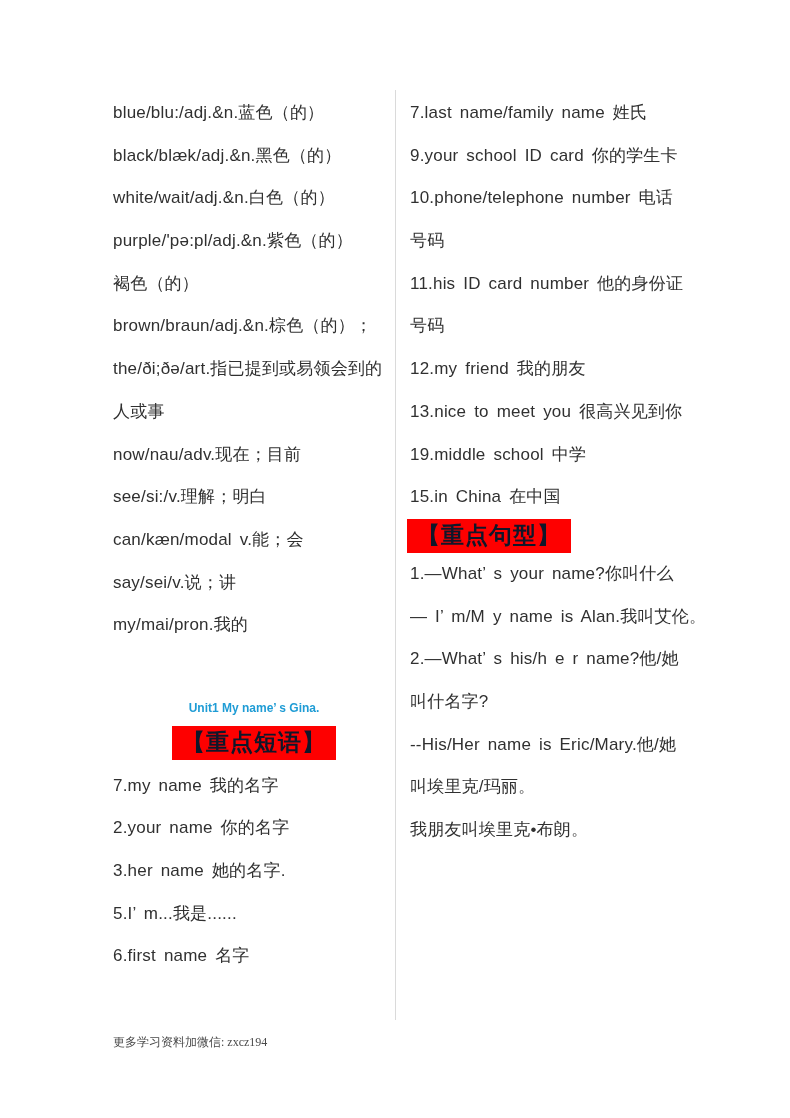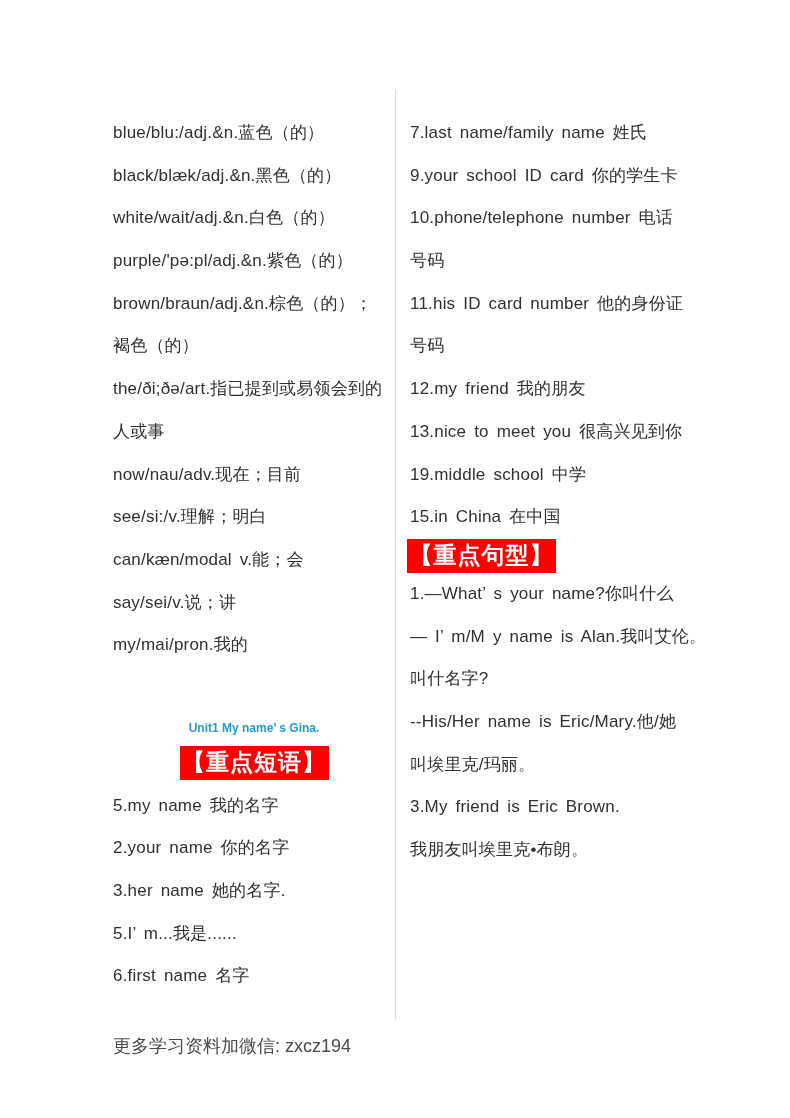--- a/index.html
+++ b/index.html
@@ -18,21 +18,21 @@
   .divider {
     position: absolute;
     left: 395px;
     top: 90px;
     width: 1px;
     height: 930px;
     background: var(--divider, #dadada);
   }
   .col {
     position: absolute;
-    top: 112px;
+    top: 92px;
   }
   .col-left  { left: 113px; width: 282px; }
   .col-right { left: 410px; width: 284px; }
   .line {
     height: 42.7px;
     line-height: 42.7px;
     font-size: 17px;
     color: var(--text, #303030);
     white-space: nowrap;
     word-spacing: 3px;
@@ -43,76 +43,76 @@
   .unit-title {
     height: 36px;
     line-height: 36px;
     text-align: center;
     font-size: 12px;
     font-weight: 700;
     color: var(--title_blue, #1f9cd5);
     white-space: nowrap;
   }
   .banner {
-    width: 149px;
+    width: 164px;
     height: 34px;
     line-height: 34px;
     margin: 0 auto;
     background: var(--banner_red, #fe0000);
-    color: #ffffff;
+    color: #0f172a;
     text-align: center;
     font-size: 23px;
     font-weight: 700;
     letter-spacing: 1px;
     font-family: "Liberation Serif", "DejaVu Serif", serif;
     white-space: nowrap;
   }
   .banner-left {
     margin: 0 0 0 -3px;
   }
   .footer {
     position: absolute;
     left: 113px;
     top: 1034px;
-    font-size: 18px;
+    font-size: 12px;
     color: var(--footer_text, #4a4a4a);
-    font-family: Liberation Sans, sans-serif;
+    font-family: Liberation Serif, serif;
     white-space: nowrap;
   }
 </style>
 </head>
 <body>
 
 <div class="page">
 
   <div class="divider"></div>
 
   <div class="col col-left">
     <div class="line">blue/blu:/adj.&amp;n.蓝色（的）</div>
     <div class="line">black/blæk/adj.&amp;n.黑色（的）</div>
     <div class="line">white/wait/adj.&amp;n.白色（的）</div>
     <div class="line">purple/'pə:pl/adj.&amp;n.紫色（的）</div>
+    <div class="line">褐色（的）</div>
     <div class="line">brown/braun/adj.&amp;n.棕色（的）；</div>
-    <div class="line">褐色（的）</div>
     <div class="line">the/ði;ðə/art.指已提到或易领会到的</div>
     <div class="line">人或事</div>
     <div class="line">now/nau/adv.现在；目前</div>
     <div class="line">see/si:/v.理解；明白</div>
     <div class="line">can/kæn/modal v.能；会</div>
     <div class="line">say/sei/v.说；讲</div>
     <div class="line">my/mai/pron.我的</div>
 
     <div class="gap"></div>
 
     <div class="unit-title">Unit1 My name’ s Gina.</div>
     <div class="banner">【重点短语】</div>
 
     <div class="gap-small"></div>
 
-    <div class="line">5.my name 我的名字</div>
+    <div class="line">7.my name 我的名字</div>
     <div class="line">2.your name 你的名字</div>
     <div class="line">3.her name 她的名字.</div>
     <div class="line">5.I’ m...我是......</div>
     <div class="line">6.first name 名字</div>
   </div>
 
   <div class="col col-right">
     <div class="line">7.last name/family name 姓氏</div>
     <div class="line">9.your school ID card 你的学生卡</div>
     <div class="line">10.phone/telephone number 电话</div>
@@ -121,22 +121,22 @@
     <div class="line">号码</div>
     <div class="line">12.my friend 我的朋友</div>
     <div class="line">13.nice to meet you 很高兴见到你</div>
     <div class="line">19.middle school 中学</div>
     <div class="line">15.in China 在中国</div>
 
     <div class="banner banner-left">【重点句型】</div>
 
     <div class="line">1.—What’ s your name?你叫什么</div>
     <div class="line">— I’ m/M y name is Alan.我叫艾伦。</div>
+    <div class="line">2.—What’ s his/h e r name?他/她</div>
     <div class="line">叫什名字?</div>
     <div class="line">--His/Her name is Eric/Mary.他/她</div>
     <div class="line">叫埃里克/玛丽。</div>
-    <div class="line">3.My friend is Eric Brown.</div>
     <div class="line">我朋友叫埃里克•布朗。</div>
   </div>
 
   <div class="footer">更多学习资料加微信: zxcz194</div>
 
 </div>
 
 </body></html>

